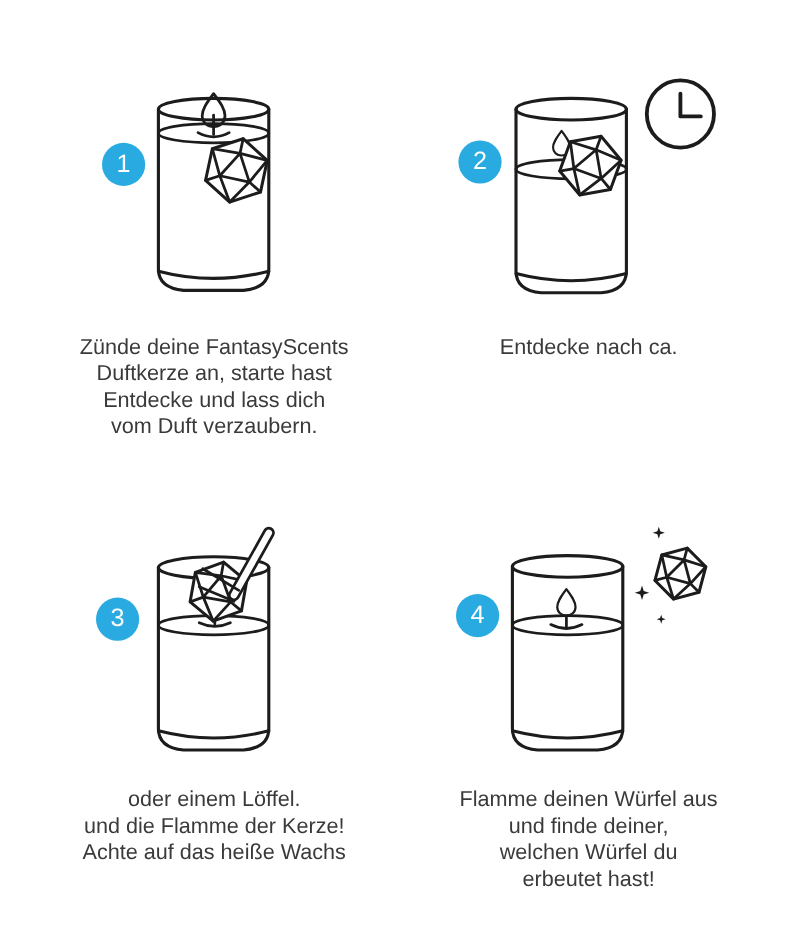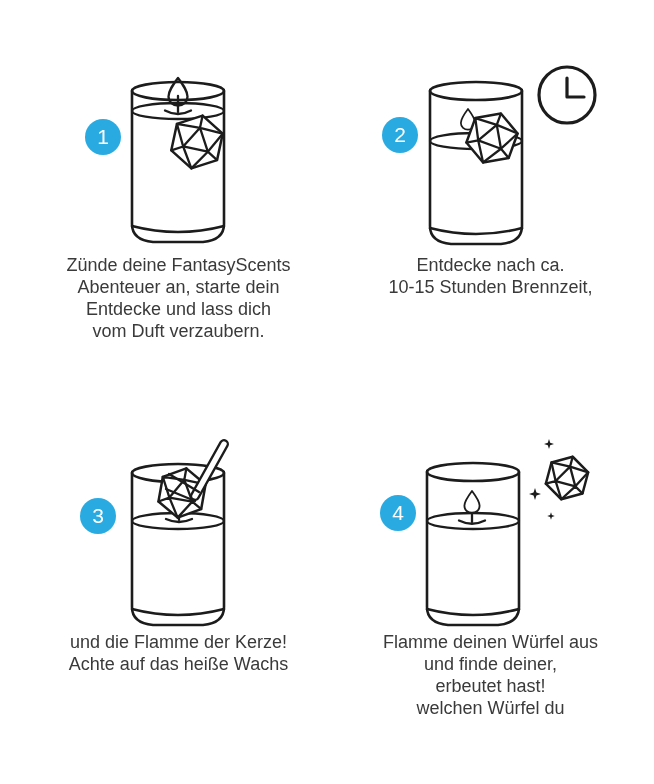--- a/index.html
+++ b/index.html
@@ -31,21 +31,21 @@
     position:absolute;width:36px;height:36px;border-radius:50%;
     background:var(--accent);color:#fff;
     display:flex;align-items:center;justify-content:center;
     font-size:21px;line-height:36px;
   }
   .step1 .badge{left:85px;top:61px;}
   .step2 .badge{left:55px;top:59px;}
   .step3 .badge{left:80px;top:63px;}
   .step4 .badge{left:53px;top:60px;}
   .caption{
-    margin-top:0;font-size:18px;line-height:22px;
+    margin-top:24px;font-size:18px;line-height:22px;
     color:var(--text);text-align:center;width:100%;box-sizing:border-box;
   }
   .col-left .caption{padding-left:30px;}
   .col-right .caption{text-align:center;}
   
   .stroke{fill:none;stroke:var(--ink);stroke-width:2.6;stroke-linecap:round;stroke-linejoin:round;}
   .stroke-thin{fill:none;stroke:var(--ink);stroke-width:2.3;stroke-linecap:round;stroke-linejoin:round;}
   .die-face{fill:#fff;stroke:var(--ink);stroke-width:2.5;stroke-linejoin:round;}
   .handle-outer{fill:none;stroke:var(--ink);stroke-width:10;stroke-linecap:round;}
   .handle-inner{fill:none;stroke:#fff;stroke-width:5.4;stroke-linecap:round;}
@@ -78,21 +78,21 @@
           <path class="die-face" d="M0,-27 L-23.4,-13.5 L-23.4,13.5 L0,27 L23.4,13.5 L23.4,-13.5 Z"></path>
           <path class="stroke-thin" d="M0,-14.5 L-12.6,7.25 L12.6,7.25 Z"></path>
           <path class="stroke-thin" d="M0,-14.5 L0,-27 M0,-14.5 L-23.4,-13.5 M0,-14.5 L23.4,-13.5
                                        M-12.6,7.25 L-23.4,-13.5 M-12.6,7.25 L-23.4,13.5 M-12.6,7.25 L0,27
                                        M12.6,7.25 L23.4,-13.5 M12.6,7.25 L23.4,13.5 M12.6,7.25 L0,27"></path>
         </g>
       </svg>
     </div>
     <div class="caption">
       <div>Zünde deine FantasyScents</div>
-      <div>Abenteuer an, starte dein</div>
+      <div>Duftkerze an, starte hast</div>
       <div>Entdecke und lass dich</div>
       <div>vom Duft verzaubern.</div>
     </div>
   </div>
 
   <div class="step step2 col-right">
     <div class="figure">
       <div class="badge">2</div>
       <svg class="shift-b" width="210" height="196" viewBox="0 0 210 196" aria-hidden="true">
 
@@ -113,21 +113,20 @@
         </g>
 
         <g>
           <circle cx="166" cy="37" r="28" fill="none" stroke="var(--ink)" stroke-width="3.2"></circle>
           <path d="M166,20 L166,39 L183,39" fill="none" stroke="var(--ink)" stroke-width="3.2" stroke-linecap="round" stroke-linejoin="round"></path>
         </g>
       </svg>
     </div>
     <div class="caption">
       <div>Entdecke nach ca.</div>
-      <div>10-15 Stunden Brennzeit,</div>
     </div>
   </div>
 
   <div class="step step3 col-left">
     <div class="figure">
       <div class="badge">3</div>
       <svg class="shift-c" width="160" height="200" viewBox="0 0 160 200" aria-hidden="true">
 
         <path class="stroke" d="M29,38 L29,172 Q29,188 50,190 L100,190 Q121,188 121,172 L121,38"></path>
         <ellipse class="stroke" cx="75" cy="38" rx="46" ry="9"></ellipse>
@@ -147,20 +146,21 @@
         </g>
 
         <g>
           <line class="handle-outer" x1="92" y1="61" x2="121" y2="9"></line>
           <line class="handle-inner" x1="92" y1="61" x2="121" y2="9"></line>
           <path class="stroke-thin" d="M96,57 L66,39 M92,66 L63,54"></path>
         </g>
       </svg>
     </div>
     <div class="caption">
+      <div>oder einem Löffel.</div>
       <div>und die Flamme der Kerze!</div>
       <div>Achte auf das heiße Wachs</div>
     </div>
   </div>
 
   <div class="step step4 col-right">
     <div class="figure">
       <div class="badge">4</div>
       <svg class="shift-d" width="210" height="200" viewBox="0 0 210 200" aria-hidden="true">
 
@@ -187,18 +187,18 @@
         <g>
           <path class="spark" transform="translate(151,9)" d="M0,-5 L1.2,-1.2 L5,0 L1.2,1.2 L0,5 L-1.2,1.2 L-5,0 L-1.2,-1.2 Z"></path>
           <path class="spark" transform="translate(137,59) scale(1.2)" d="M0,-5 L1.2,-1.2 L5,0 L1.2,1.2 L0,5 L-1.2,1.2 L-5,0 L-1.2,-1.2 Z"></path>
           <path class="spark" transform="translate(153,81) scale(0.75)" d="M0,-5 L1.2,-1.2 L5,0 L1.2,1.2 L0,5 L-1.2,1.2 L-5,0 L-1.2,-1.2 Z"></path>
         </g>
       </svg>
     </div>
     <div class="caption">
       <div>Flamme deinen Würfel aus</div>
       <div>und finde deiner,</div>
+      <div>welchen Würfel du</div>
       <div>erbeutet hast!</div>
-      <div>welchen Würfel du</div>
     </div>
   </div>
 
 </div>
 
 </body></html>

